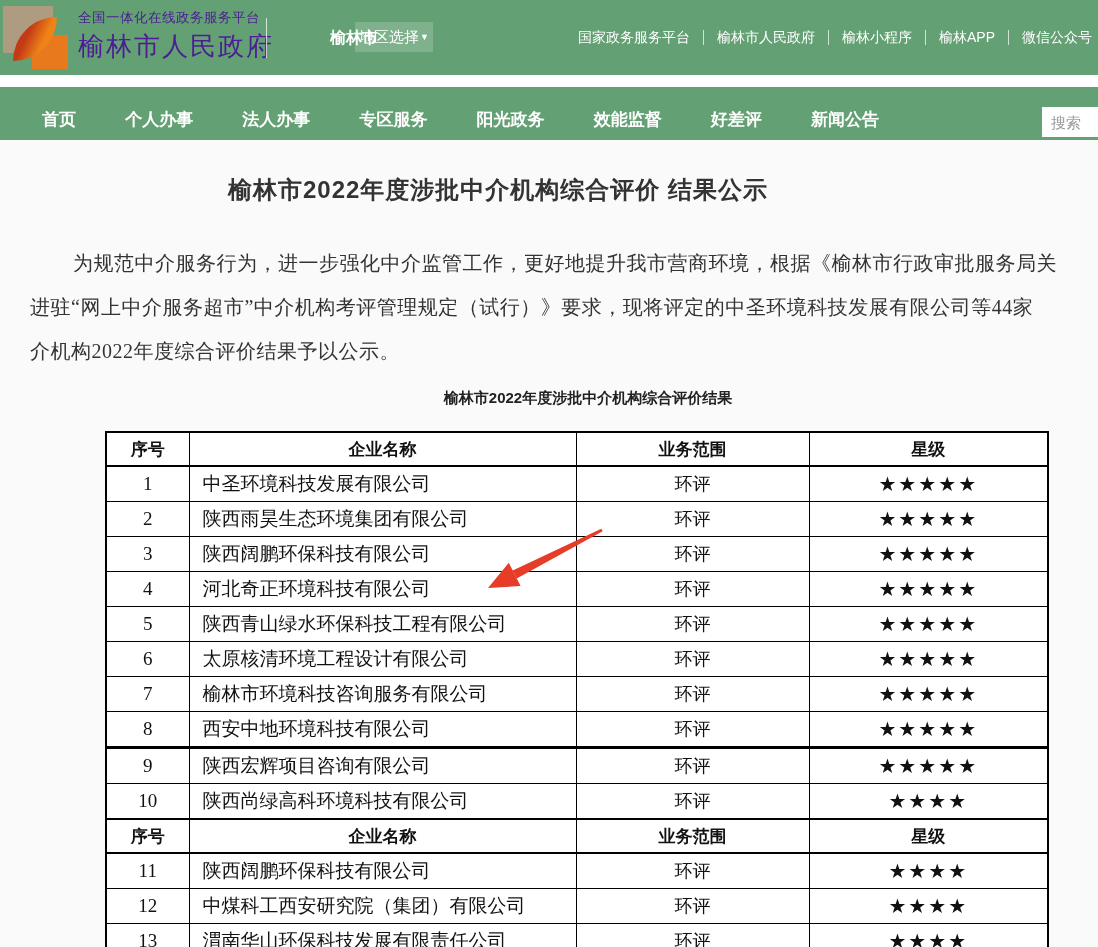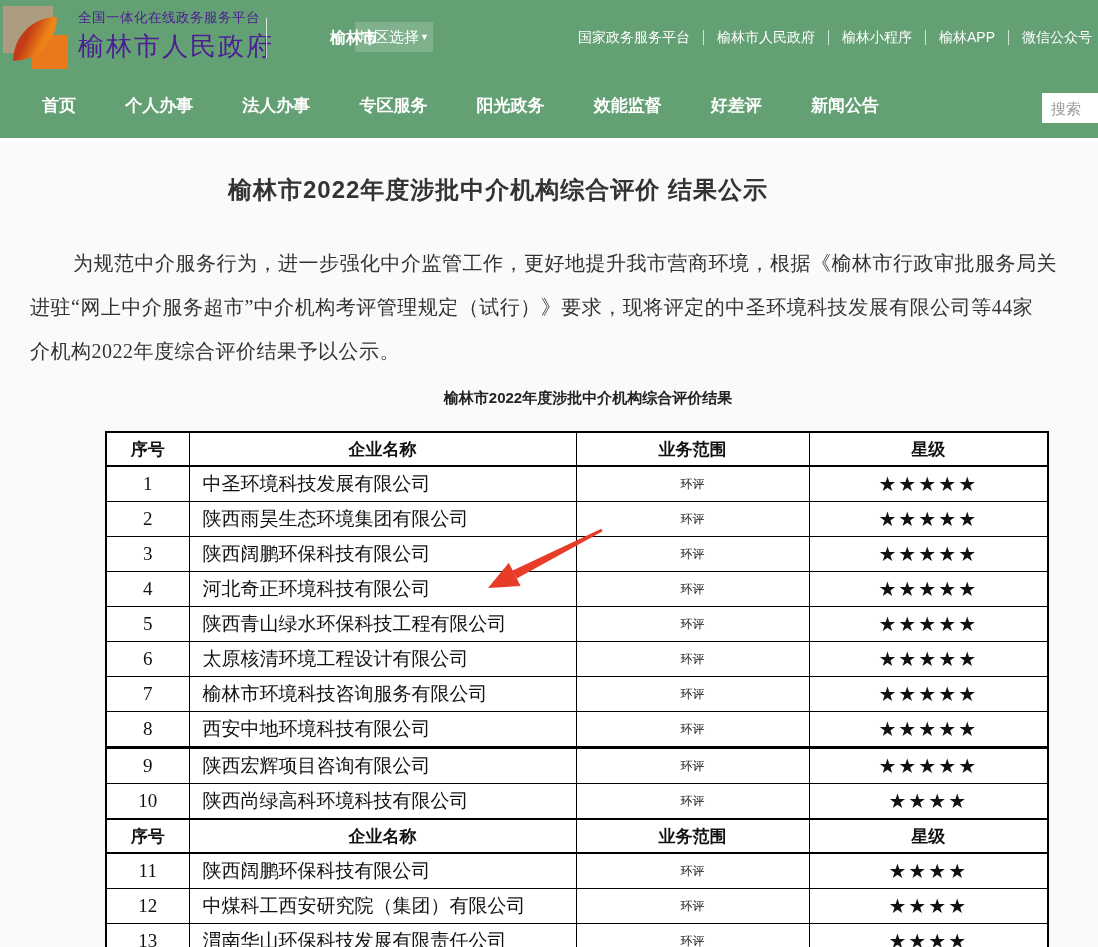--- a/index.html
+++ b/index.html
@@ -25,21 +25,21 @@
   .region-btn { position:absolute; left:355px; top:22px; height:30px; padding:0 4px;
                 background:rgba(255,255,255,.18); border:none; color:#fff; font-size:15px;
                 font-family:inherit; display:flex; align-items:center; gap:1px; cursor:pointer; }
   .caret { font-size:9px; line-height:9px; }
   .toplinks { position:absolute; left:578px; top:0; height:75px; display:flex; align-items:center; white-space:nowrap; }
   .links-row { display:flex; align-items:center; }
   .toplink { color:#fff; font-size:14px; text-decoration:none; cursor:pointer; }
   .lsep { width:1px; height:15px; background:rgba(255,255,255,.7); margin:0 13px; display:inline-block; }
 
   
-  .navbar { position:absolute; left:0; top:73px; width:1098px; height:65px; background:var(--green); }
+  .navbar { position:absolute; left:0; top:87px; width:1098px; height:65px; background:var(--green); }
   .nav-items { position:absolute; left:42px; top:0; width:837px; height:65px;
                display:flex; justify-content:space-between; align-items:center; }
   .nav-item { color:#fff; font-size:17px; font-weight:bold; text-decoration:none; white-space:nowrap; cursor:pointer; }
   .search { position:absolute; left:1042px; top:20px; width:130px; height:30px; border:none;
             background:#fff; font-size:15px; padding:0 0 0 9px; color:#333; outline:none;
             font-family:inherit; box-sizing:border-box; }
   .search::placeholder { color:#9a9a9a; }
 
   
   .content { position:absolute; left:0; top:140px; width:1098px; height:807px; background:#fafafa; }
@@ -52,21 +52,21 @@
   .caption { position:absolute; left:117px; top:249px; width:942px; text-align:center;
              font-size:15px; font-weight:bold; color:#222; }
 
   .results { position:absolute; left:105px; top:291px; width:942px; border-collapse:collapse;
              background:#fff; border:2px solid #000; table-layout:fixed; }
   .results th, .results td { border:1px solid #000; padding:0; text-align:center; vertical-align:middle; color:#111; }
   .results th { height:32px; font-size:17px; font-weight:bold; border-top-width:2px; border-bottom-width:2px; }
   .results td { height:34px; }
   .c-no    { font-family:"Liberation Serif", serif; font-size:19px; }
   .c-name  { font-family:"Liberation Serif", serif; font-size:19px; text-align:left !important; padding-left:13px !important; }
-  .c-scope { font-family:Liberation Sans, sans-serif; font-size:12px;margin-top:37px; }
+  .c-scope { font-family:Liberation Sans, sans-serif; font-size:18px;margin-top:37px; }
   .c-stars { font-size:20px; letter-spacing:2px; color:#111; }
   .thick-bottom td { border-bottom-width:3px; }
 
   .arrow { position:absolute; left:470px; top:375px; width:150px; height:90px; color:var(--red); }
 </style>
 </head>
 <body>
 
 <div class="page">
 

